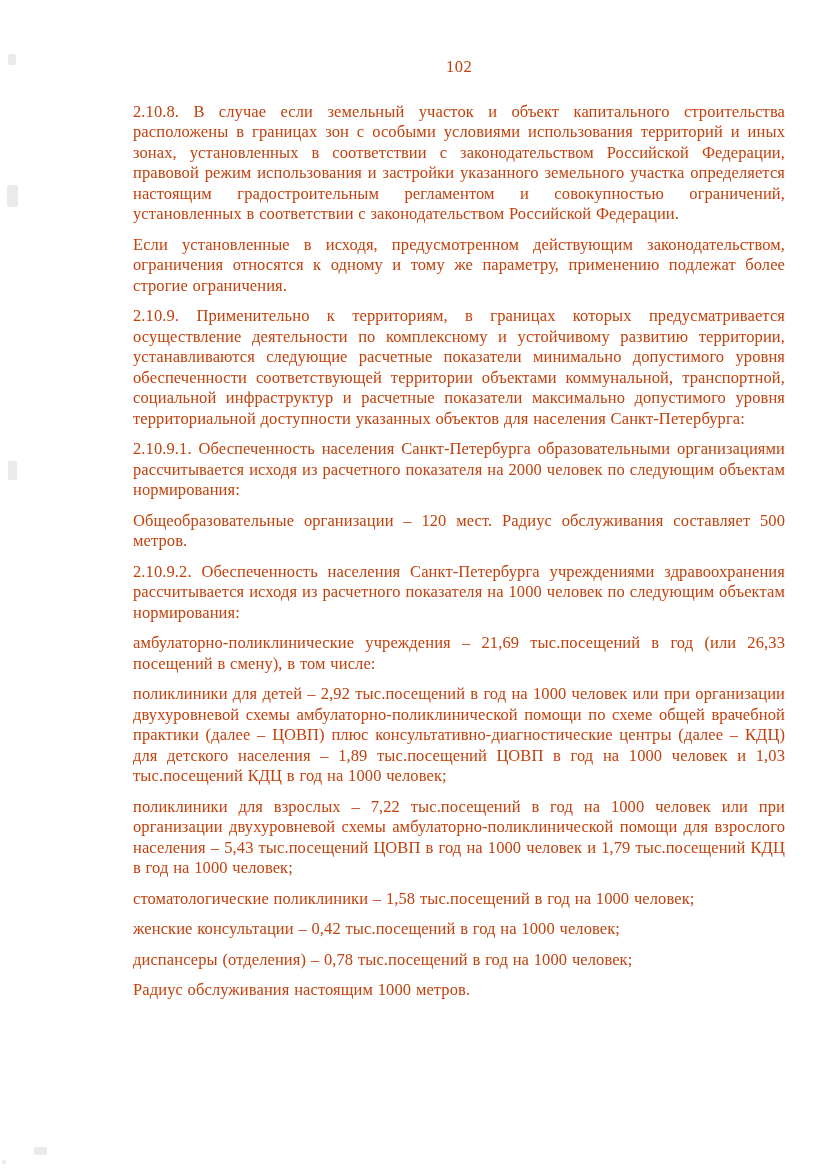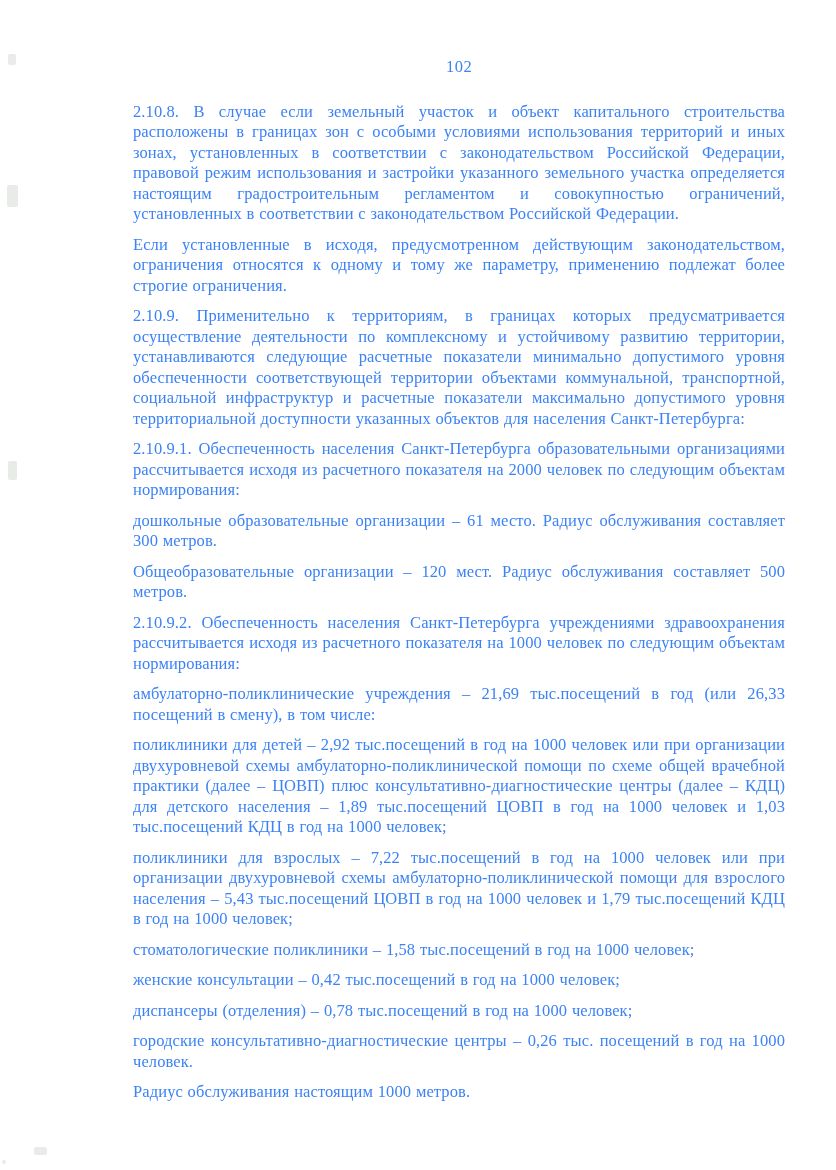--- a/index.html
+++ b/index.html
@@ -50,39 +50,37 @@
   }
   .smudge {
     position: absolute;
     background: #e9ebe9;
     border-radius: 2px;
   }
 </style>
 </head>
 <body style="background: rgb(255, 255, 255);">
 
-<div class="paper" style="background: rgb(255, 255, 255); color: #3b82f6;">
+<div class="paper" style="background: rgb(255, 255, 255); color: #c2410c;">
   <div class="artifacts">
       <div class="smudge" style="left: 8px; top: 54px; width: 8px; height: 11px; background: rgb(233, 235, 233);"></div>
       <div class="smudge" style="left: 7px; top: 185px; width: 11px; height: 22px; background: rgb(233, 235, 233);"></div>
       <div class="smudge" style="left: 8px; top: 461px; width: 9px; height: 19px; background: rgb(233, 235, 233);"></div>
       <div class="smudge" style="left: 34px; top: 1147px; width: 13px; height: 8px; background: rgb(233, 235, 233);"></div>
       <div class="smudge" style="left: 2px; top: 1160px; width: 4px; height: 4px; background: rgb(233, 235, 233);"></div>
     </div>
   <div class="page-number">102</div>
   <div class="doc-body">
       <p class="para">2.10.8. В случае если земельный участок и объект капитального строительства расположены в границах зон с особыми условиями использования территорий и иных зонах, установленных в соответствии с законодательством Российской Федерации, правовой режим использования и застройки указанного земельного участка определяется настоящим градостроительным регламентом и совокупностью ограничений, установленных в соответствии с законодательством Российской Федерации.</p>
       <p class="para">Если установленные в исходя, предусмотренном действующим законодательством, ограничения относятся к одному и тому же параметру, применению подлежат более строгие ограничения.</p>
       <p class="para">2.10.9. Применительно к территориям, в границах которых предусматривается осуществление деятельности по комплексному и устойчивому развитию территории, устанавливаются следующие расчетные показатели минимально допустимого уровня обеспеченности соответствующей территории объектами коммунальной, транспортной, социальной инфраструктур и расчетные показатели максимально допустимого уровня территориальной доступности указанных объектов для населения Санкт-Петербурга:</p>
       <p class="para">2.10.9.1. Обеспеченность населения Санкт-Петербурга образовательными организациями рассчитывается исходя из расчетного показателя на 2000 человек по следующим объектам нормирования:</p>
-      <p class="para">дошкольные образовательные организации – 61 место. Радиус обслуживания составляет 300 метров.</p>
       <p class="para">Общеобразовательные организации – 120 мест. Радиус обслуживания составляет 500 метров.</p>
       <p class="para">2.10.9.2. Обеспеченность населения Санкт-Петербурга учреждениями здравоохранения рассчитывается исходя из расчетного показателя на 1000 человек по следующим объектам нормирования:</p>
       <p class="para">амбулаторно-поликлинические учреждения – 21,69 тыс.посещений в год (или 26,33 посещений в смену), в том числе:</p>
       <p class="para">поликлиники для детей – 2,92 тыс.посещений в год на 1000 человек или при организации двухуровневой схемы амбулаторно-поликлинической помощи по схеме общей врачебной практики (далее – ЦОВП) плюс консультативно-диагностические центры (далее – КДЦ) для детского населения – 1,89 тыс.посещений ЦОВП в год на 1000 человек и 1,03 тыс.посещений КДЦ в год на 1000 человек;</p>
       <p class="para">поликлиники для взрослых – 7,22 тыс.посещений в год на 1000 человек или при организации двухуровневой схемы амбулаторно-поликлинической помощи для взрослого населения – 5,43 тыс.посещений ЦОВП в год на 1000 человек и 1,79 тыс.посещений КДЦ в год на 1000 человек;</p>
       <p class="para">стоматологические поликлиники – 1,58 тыс.посещений в год на 1000 человек;</p>
       <p class="para">женские консультации – 0,42 тыс.посещений в год на 1000 человек;</p>
       <p class="para">диспансеры (отделения) – 0,78 тыс.посещений в год на 1000 человек;</p>
-      <p class="para">городские консультативно-диагностические центры – 0,26 тыс. посещений в год на 1000 человек.</p>
       <p class="para">Радиус обслуживания настоящим 1000 метров.</p>
     </div>
 </div>
 
 </body></html>

